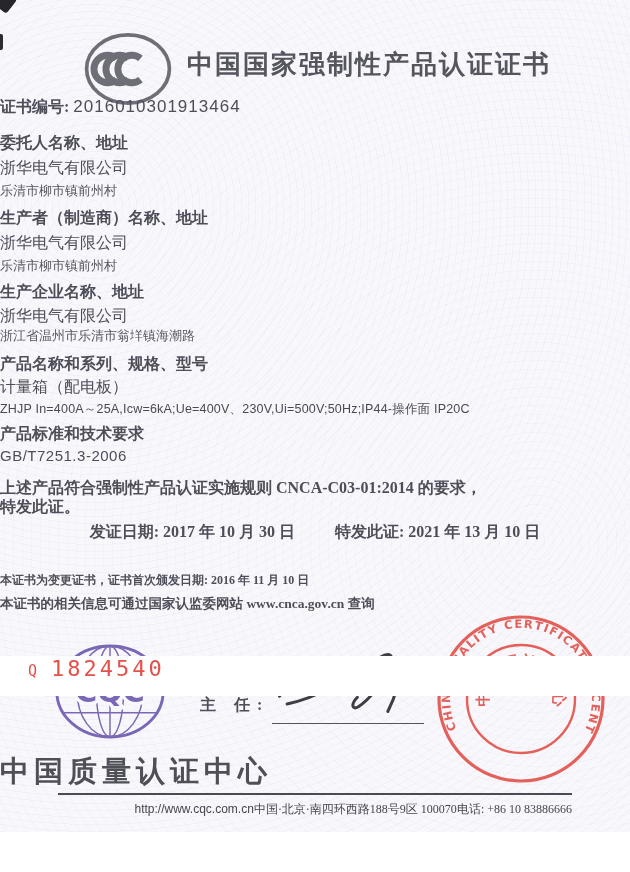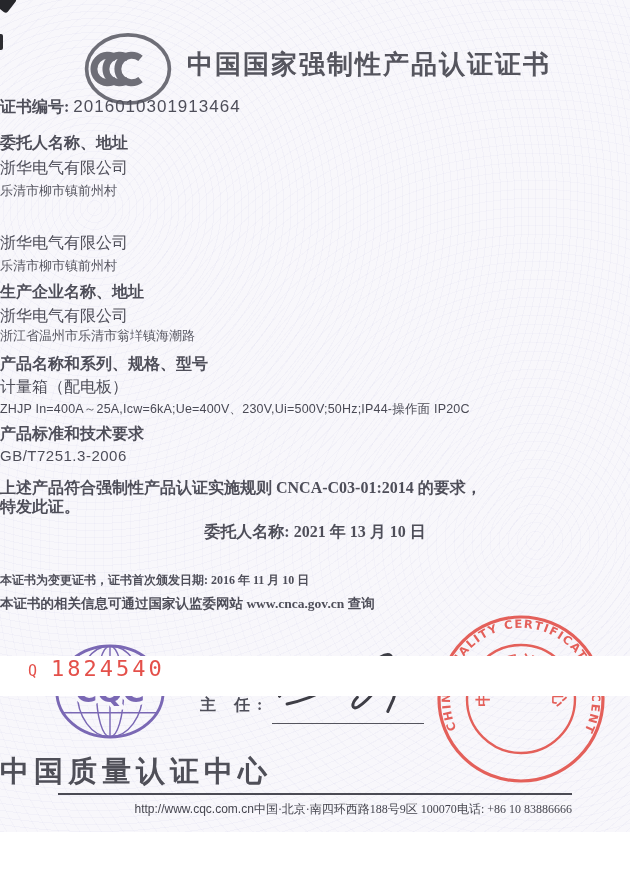--- a/index.html
+++ b/index.html
@@ -78,40 +78,45 @@
 
     <div class="c-line certno kai">
       <span class="label">证书编号:</span>
       <span class="no">2016010301913464</span>
     </div>
 
     <div class="c-line label kai" style="top:133px">委托人名称、地址</div>
     <div class="c-line name kai" style="top:158px">浙华电气有限公司</div>
     <div class="c-line addr kai" style="top:182px">乐清市柳市镇前州村</div>
 
+    <div class="c-line label kai" style="top:208px">生产者（制造商）名称、地址</div>
     <div class="c-line name kai" style="top:233px">浙华电气有限公司</div>
     <div class="c-line addr kai" style="top:257px">乐清市柳市镇前州村</div>
 
     <div class="c-line label kai" style="top:282px">生产企业名称、地址</div>
     <div class="c-line name kai" style="top:306px">浙华电气有限公司</div>
     <div class="c-line addr kai" style="top:327px">浙江省温州市乐清市翁垟镇海潮路</div>
 
     <div class="c-line label kai" style="top:354px">产品名称和系列、规格、型号</div>
     <div class="c-line name kai" style="top:377px">计量箱（配电板）</div>
     <div class="c-line spec sans" style="top:401px">ZHJP In=400A～25A,Icw=6kA;Ue=400V、230V,Ui=500V;50Hz;IP44-操作面 IP20C</div>
 
     <div class="c-line label kai" style="top:424px">产品标准和技术要求</div>
     <div class="c-line gbline sans" style="top:447px">GB/T7251.3-2006</div>
 
     <div class="c-line stmt kai" style="top:478px">上述产品符合强制性产品认证实施规则 CNCA-C03-01:2014 的要求，</div>
     <div class="c-line stmt kai" style="top:497px">特发此证。</div>
 
     <div class="c-line dates kai">
       <span>
-        <span>委托人名称:</span>
+        <span>发证日期:</span>
+        <span>2017 年 10 月 30 日</span>
+      </span>
+      <span>
+        <span>特发此证:</span>
         <span>2021 年 13 月 10 日</span>
       </span>
     </div>
 
     <div class="c-line stmt kai" style="top:572px;font-size:12px">本证书为变更证书，证书首次颁发日期: 2016 年 11 月 10 日</div>
     <div class="c-line stmt kai" style="top:595px;font-size:13.5px">本证书的相关信息可通过国家认监委网站 www.cnca.gov.cn 查询</div>
 
     <div class="cqc-logo">
       <svg width="116" height="101" viewBox="0 0 120 104">
         <ellipse cx="60" cy="52" rx="55" ry="47" fill="none" stroke="#7a68b4" stroke-width="3"></ellipse>

